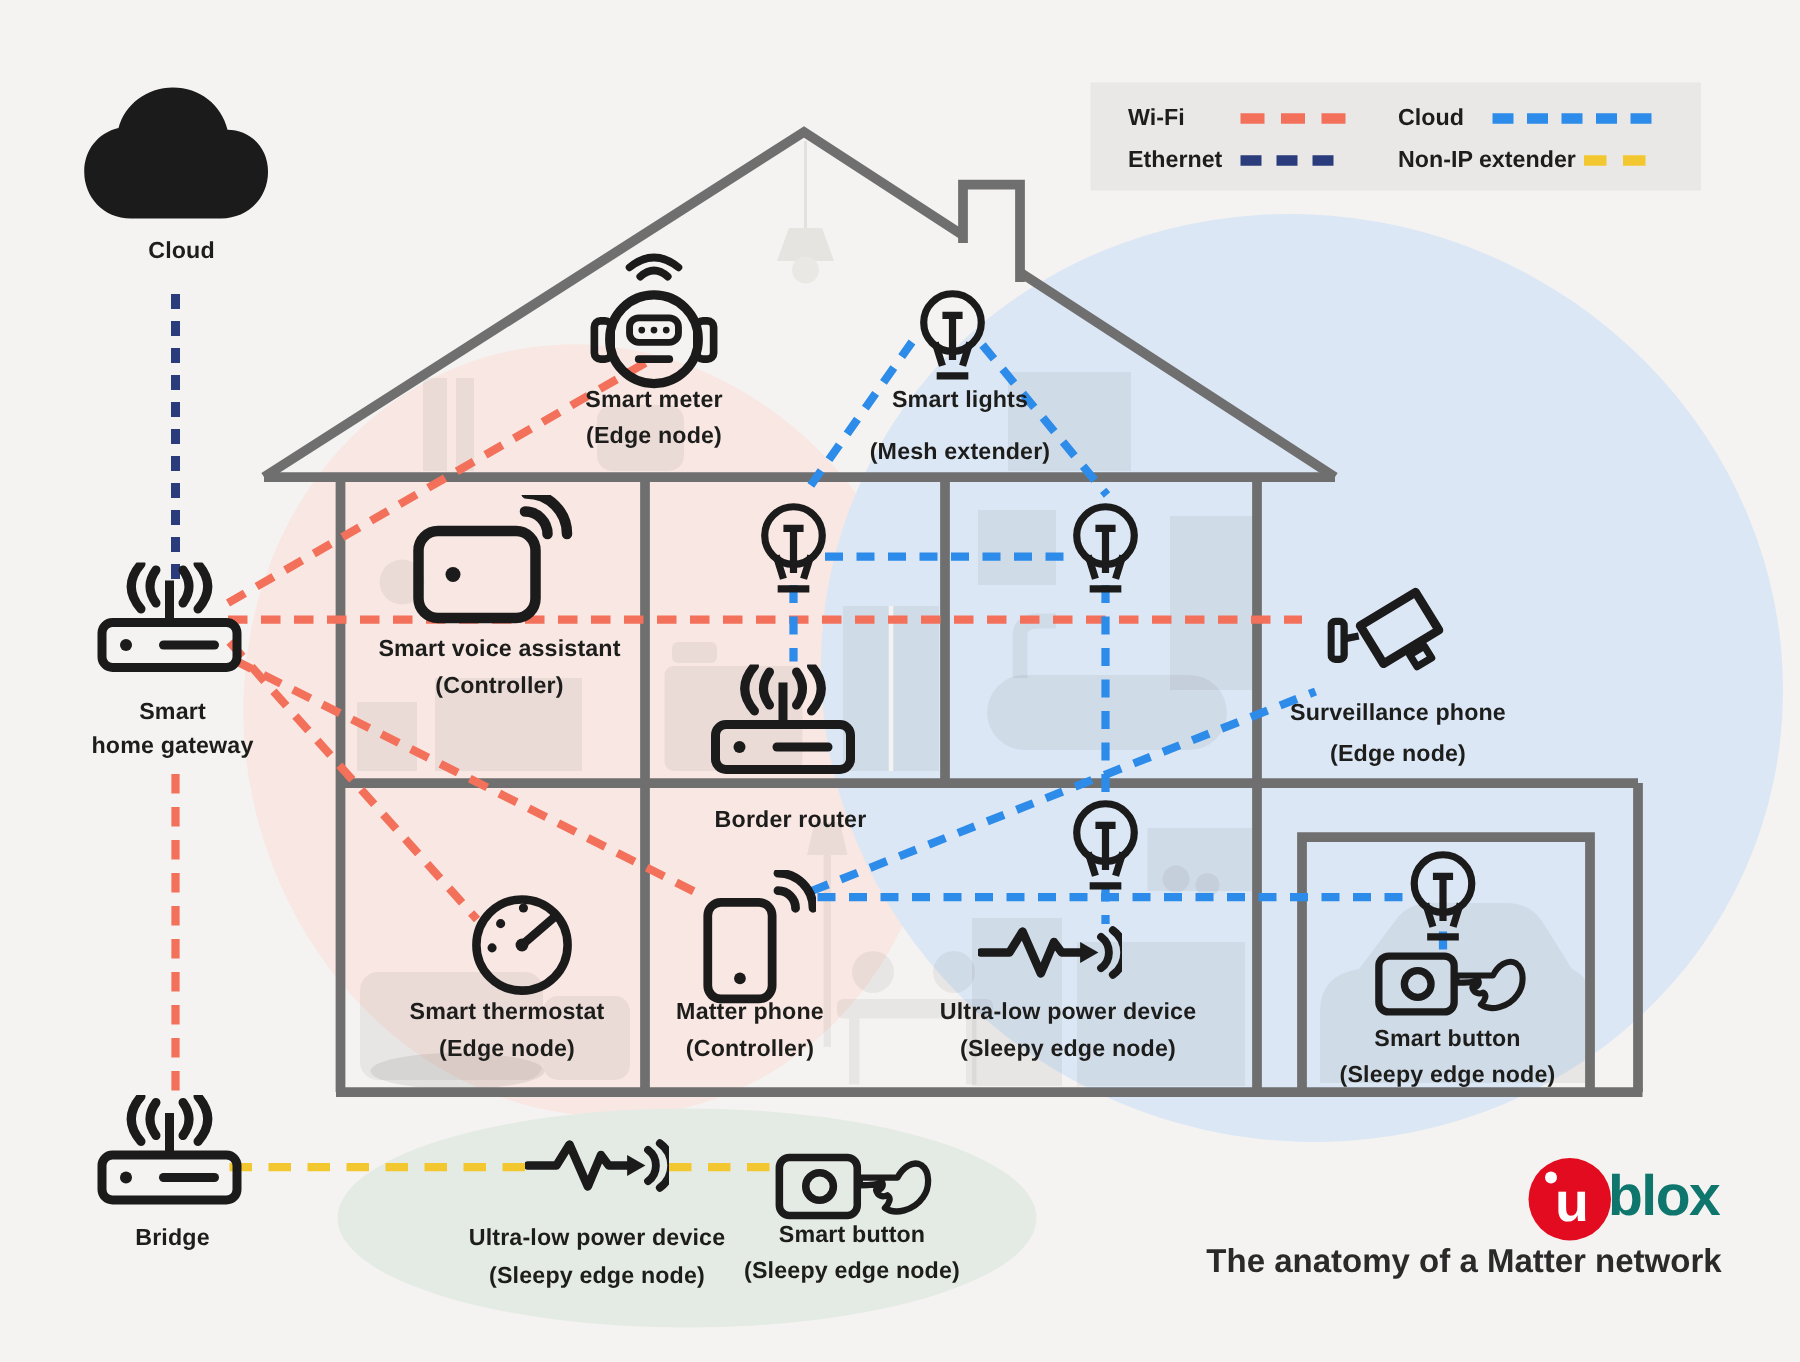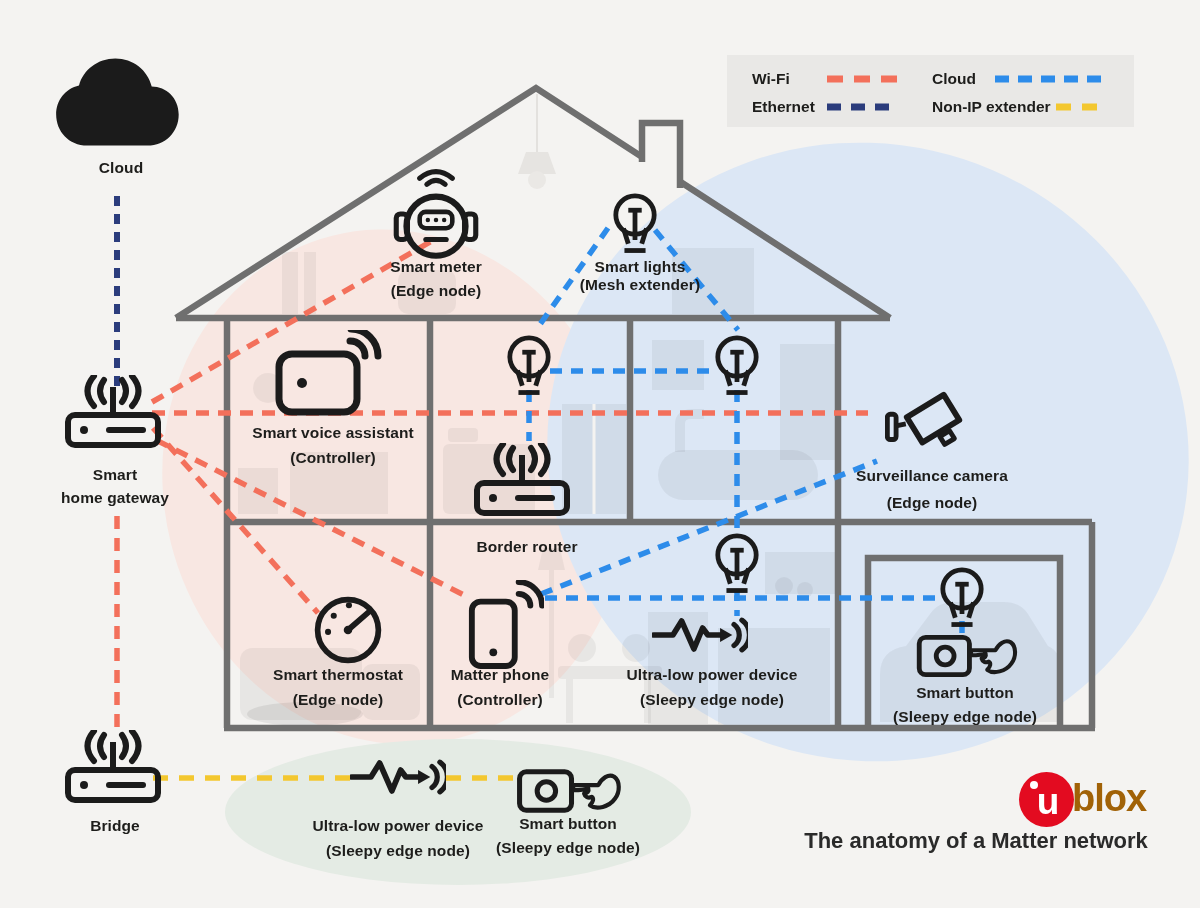--- a/index.html
+++ b/index.html
@@ -8,21 +8,21 @@
   #stage{position:absolute;inset:0;width:1200px;height:908px;}
   svg.scene{position:absolute;left:0;top:0;width:1200px;height:908px;}
   .lbl{position:absolute;transform:translateX(-50%);white-space:nowrap;
        font-size:15.5px;font-weight:bold;color:#1d1d1b;letter-spacing:.1px;}
   .legend-label{position:absolute;white-space:nowrap;font-size:15.5px;font-weight:bold;color:#1d1d1b;}
   .footer-title{position:absolute;transform:translateX(-50%);font-size:22px;font-weight:bold;color:#2a2a2a;white-space:nowrap;}
   .logo-circle{position:absolute;left:1019px;top:772px;width:55px;height:55px;border-radius:50%;
        background:#e30b20;display:flex;align-items:center;justify-content:center;}
   .logo-u{color:#ffffff;font-size:37px;font-weight:bold;margin-top:4px;margin-left:3px;}
   .logo-dot{position:absolute;left:11px;top:9px;width:8px;height:8px;border-radius:50%;background:#ffffff;}
-  .logo-rest{position:absolute;left:1072px;top:777px;font-size:38px;font-weight:bold;color:#a16207;letter-spacing:-1px;}
+  .logo-rest{position:absolute;left:1072px;top:777px;font-size:38px;font-weight:bold;color:#0f766e;letter-spacing:-1px;}
 </style>
 </head>
 <body>
 
 <div id="stage">
 
 <svg class="scene" viewBox="0 0 1200 908">
   <defs>
     <symbol id="ic-cloud" viewBox="0 0 130 92">
       <path d="M34,88 C16,88 4,74 4,58 C4,44 13,33 26,30 C30,15 44,4 61,4 C78,4 92,15 96,31 C110,31 122,42 122,58 C122,75 109,88 92,88 Z" fill="#1b1b1b"></path>
@@ -218,25 +218,25 @@
 <div class="legend-label" style="left:932px;top:70px">Cloud</div>
 <div class="legend-label" style="left:752px;top:98px">Ethernet</div>
 <div class="legend-label" style="left:932px;top:98px">Non-IP extender</div>
 
 <div class="lbl" style="left:121px;top:159px">Cloud</div>
 <div class="lbl" style="left:115px;top:466px">Smart</div>
 <div class="lbl" style="left:115px;top:489px">home gateway</div>
 <div class="lbl" style="left:436px;top:258px">Smart meter</div>
 <div class="lbl" style="left:436px;top:282px">(Edge node)</div>
 <div class="lbl" style="left:640px;top:258px">Smart lights</div>
-<div class="lbl" style="left:640px;top:276px">(Mesh extender)</div>
+<div class="lbl" style="left:640px;top:293px">(Mesh extender)</div>
 <div class="lbl" style="left:333px;top:424px">Smart voice assistant</div>
 <div class="lbl" style="left:333px;top:449px">(Controller)</div>
 <div class="lbl" style="left:527px;top:538px">Border router</div>
-<div class="lbl" style="left:932px;top:467px">Surveillance camera</div>
+<div class="lbl" style="left:932px;top:467px">Surveillance phone</div>
 <div class="lbl" style="left:932px;top:494px">(Edge node)</div>
 <div class="lbl" style="left:338px;top:666px">Smart thermostat</div>
 <div class="lbl" style="left:338px;top:691px">(Edge node)</div>
 <div class="lbl" style="left:500px;top:666px">Matter phone</div>
 <div class="lbl" style="left:500px;top:691px">(Controller)</div>
 <div class="lbl" style="left:712px;top:666px">Ultra-low power device</div>
 <div class="lbl" style="left:712px;top:691px">(Sleepy edge node)</div>
 <div class="lbl" style="left:965px;top:684px">Smart button</div>
 <div class="lbl" style="left:965px;top:708px">(Sleepy edge node)</div>
 <div class="lbl" style="left:115px;top:817px">Bridge</div>

